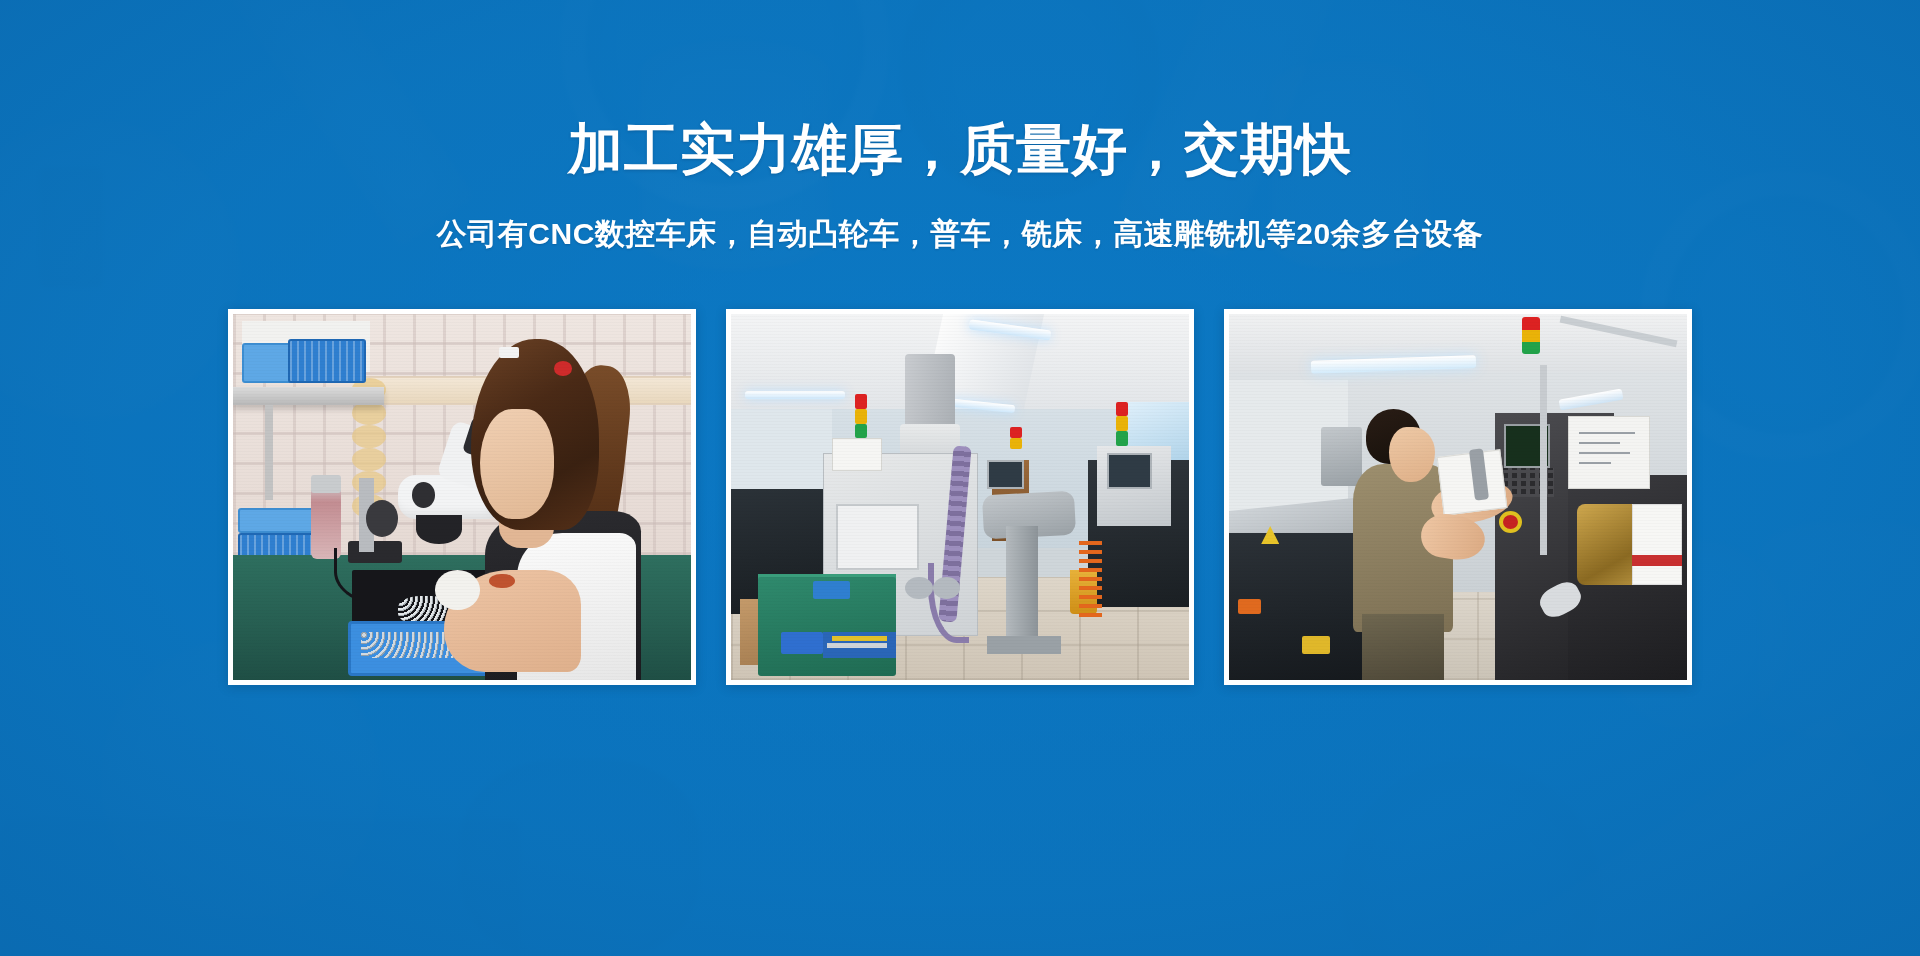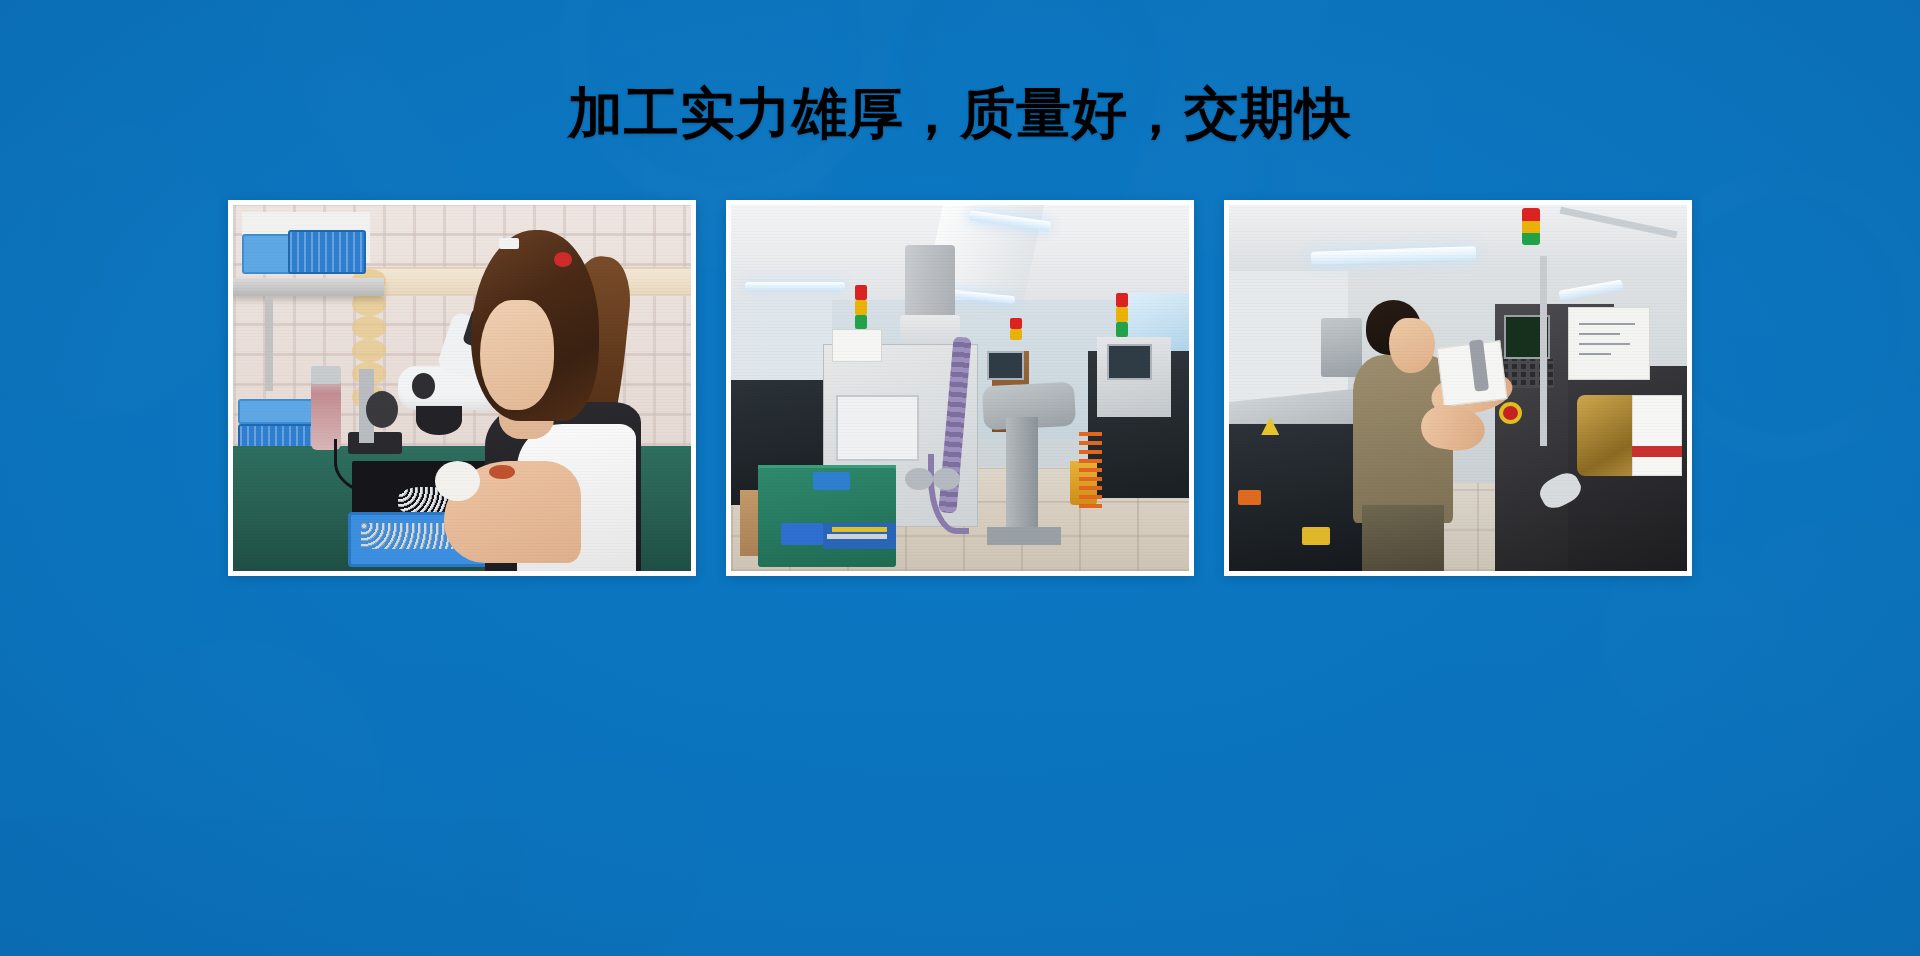--- a/index.html
+++ b/index.html
@@ -54,22 +54,22 @@
     background: linear-gradient(180deg, rgba(12,120,198,0.55) 0%, rgba(11,118,196,0.50) 45%, rgba(10,112,190,0.62) 100%);
     pointer-events: none;
   }
 
   
   .content {
     position: absolute; inset: 0;
     display: flex; flex-direction: column; align-items: center;
   }
   .headline {
-    margin-top: 82px;
-    color: #000000;
+    margin-top: 118px;
+    color: #ffffff;
     font-size: 55px;
     font-weight: bold;
     letter-spacing: 1px;
     line-height: 1.16;
     text-shadow: 0 1px 3px rgba(0,40,80,0.28);
     white-space: nowrap;
   }
   .subheadline {
     margin-top: 32px;
     color: #ffffff;
@@ -267,20 +267,21 @@
     <div class="wm rot blur" style="left:1480px; top:820px;  width:420px; height:120px; border-radius:10px;"></div>
     <div class="wm dark blur" style="left:0px;    top:820px;  width:520px; height:140px; border-radius:8px;"></div>
   </div>
   <div class="tint"></div>
   <div class="vignette"></div>
 
   <div class="content">
 
     <h1 class="headline">加工实力雄厚，质量好，交期快</h1>
 
+    <p class="subheadline">公司有CNC数控车床，自动凸轮车，普车，铣床，高速雕铣机等20余多台设备</p>
 
     <div class="gallery">
 
       <figure class="photo-frame">
         <div class="photo">
           <div class="layer p1-wall"></div>
           <div class="layer p1-border">
             <div class="layer p1-flower" style="left:6%;"></div>
             <div class="layer p1-flower" style="left:22%;"></div>
             <div class="layer p1-flower" style="left:38%;"></div>

